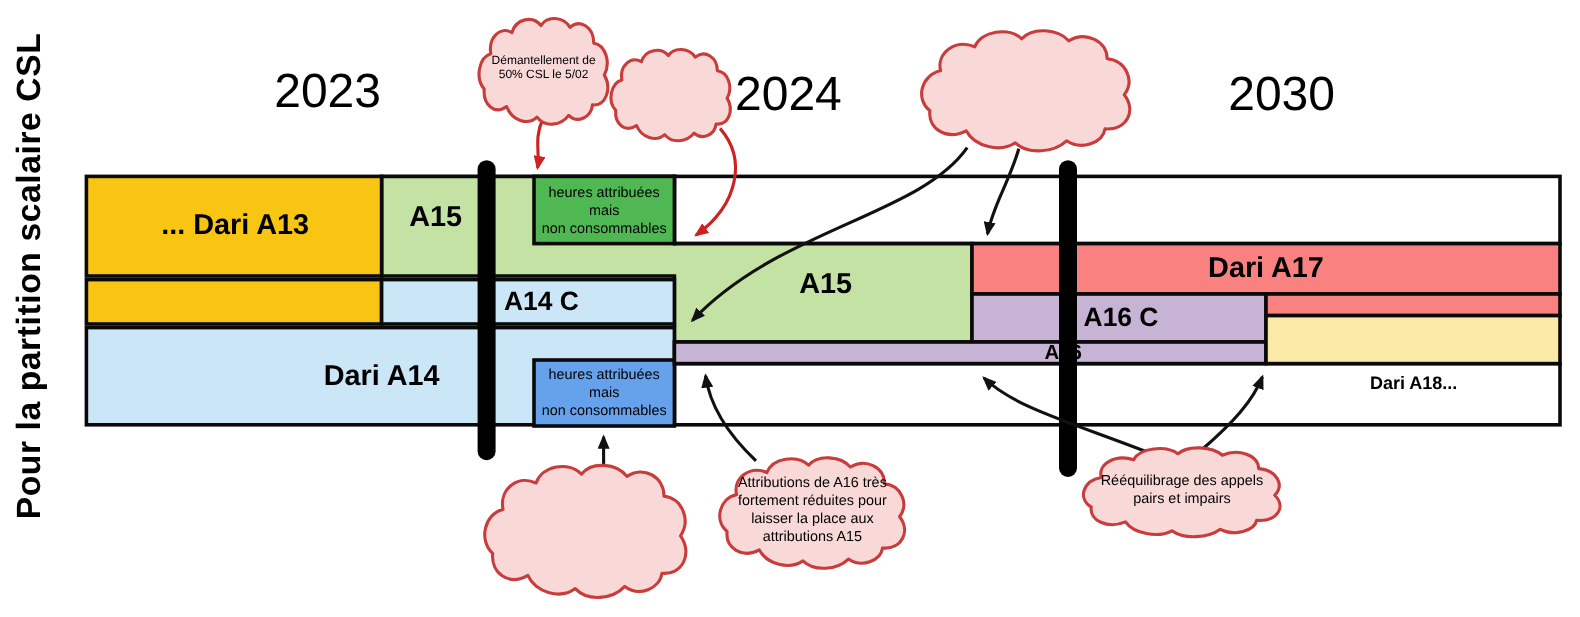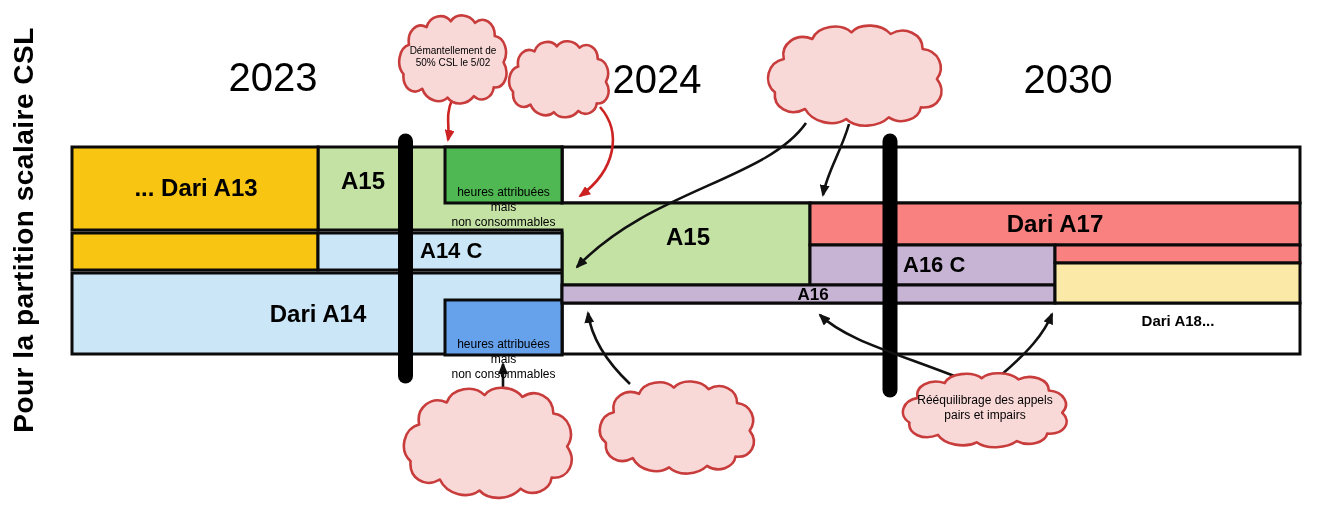--- a/index.html
+++ b/index.html
@@ -21,21 +21,21 @@
     font-size:40px;font-weight:400;white-space:nowrap;
   }
   .bar-label{
     position:absolute;transform:translate(-50%,-50%);
     font-weight:700;white-space:nowrap;line-height:1;
   }
   .bar-label.left{transform:translate(0,-50%);}
   .f24{font-size:24px;} .f22{font-size:22px;} .f21{font-size:15px;margin-top:37px;} .f17{font-size:17px;}
   .note-text{
     position:absolute;display:flex;align-items:center;justify-content:center;
-    text-align:center;font-size:12px;line-height:1.25;white-space:pre-line;margin-top:32px;
+    text-align:center;font-size:12px;line-height:1.25;white-space:pre-line;
   }
   .cloud{position:absolute;}
   .cloud svg{position:absolute;left:0;top:0;width:100%;height:100%;overflow:visible;}
   .cloud-text{
     position:absolute;left:9%;top:12%;width:82%;height:74%;
     display:flex;align-items:center;justify-content:center;
     text-align:center;font-size:12px;line-height:1.25;
   }
 </style>
 </head>
@@ -91,21 +91,21 @@
 
     <div class="year" style="left:273px;top:77px">2023</div>
     <div class="year" style="left:657px;top:79px">2024</div>
     <div class="year" style="left:1068px;top:79px">2030</div>
 
     <div class="bar-label f24" style="left:196px;top:188px">... Dari A13</div>
     <div class="bar-label f24" style="left:363px;top:181px">A15</div>
     <div class="bar-label f22 left" style="left:420px;top:251px">A14 C</div>
     <div class="bar-label f24" style="left:318px;top:314px">Dari A14</div>
     <div class="bar-label f24" style="left:688px;top:237px">A15</div>
-    <div class="bar-label f17" style="left:813px;top:294px">A16</div>
+    <div class="bar-label f17" style="left:886px;top:294px">A16</div>
     <div class="bar-label f22 left" style="left:903px;top:265px">A16 C</div>
     <div class="bar-label f24" style="left:1055px;top:224px">Dari A17</div>
     <div class="bar-label f21" style="left:1178px;top:283px">Dari A18...</div>
 
     <div class="note-text" style="left:447px;top:149px;width:113px;height:52px">heures attribuées
 mais
 non consommables</div>
     <div class="note-text" style="left:447px;top:302px;width:113px;height:51px">heures attribuées
 mais
 non consommables</div>
@@ -135,20 +135,21 @@
     <div class="cloud" style="left:402px;top:386px;width:172px;height:110px">
       <svg viewBox="0 0 200 120" preserveAspectRatio="none">
         <path d="M44,102 C26,112 8,100 10,82 C-4,70 2,46 20,42 C16,24 34,10 52,18 C58,2 84,-2 96,10 C106,-2 130,0 140,12 C156,2 176,12 176,30 C194,32 202,52 192,66 C204,82 194,102 174,100 C172,114 152,122 138,112 C126,124 102,126 90,114 C76,124 52,118 44,102 Z" stroke-width="2.6" stroke-linejoin="round" vector-effect="non-scaling-stroke" fill="#f9d8d8" stroke="#c83c3c"></path>
       </svg>
     </div>
 
     <div class="cloud" style="left:598px;top:380px;width:158px;height:92px">
       <svg viewBox="0 0 200 120" preserveAspectRatio="none">
         <path d="M44,102 C26,112 8,100 10,82 C-4,70 2,46 20,42 C16,24 34,10 52,18 C58,2 84,-2 96,10 C106,-2 130,0 140,12 C156,2 176,12 176,30 C194,32 202,52 192,66 C204,82 194,102 174,100 C172,114 152,122 138,112 C126,124 102,126 90,114 C76,124 52,118 44,102 Z" stroke-width="2.6" stroke-linejoin="round" vector-effect="non-scaling-stroke" fill="#f9d8d8" stroke="#c83c3c"></path>
       </svg>
+      <div class="cloud-text">Attributions de A16 très fortement réduites pour laisser la place aux attributions A15</div>
     </div>
 
     <div class="cloud" style="left:901px;top:372px;width:168px;height:74px">
       <svg viewBox="0 0 200 120" preserveAspectRatio="none">
         <path d="M44,102 C26,112 8,100 10,82 C-4,70 2,46 20,42 C16,24 34,10 52,18 C58,2 84,-2 96,10 C106,-2 130,0 140,12 C156,2 176,12 176,30 C194,32 202,52 192,66 C204,82 194,102 174,100 C172,114 152,122 138,112 C126,124 102,126 90,114 C76,124 52,118 44,102 Z" stroke-width="2.6" stroke-linejoin="round" vector-effect="non-scaling-stroke" fill="#f9d8d8" stroke="#c83c3c"></path>
       </svg>
       <div class="cloud-text">Rééquilibrage des appels pairs et impairs</div>
     </div>
 
   </div>

